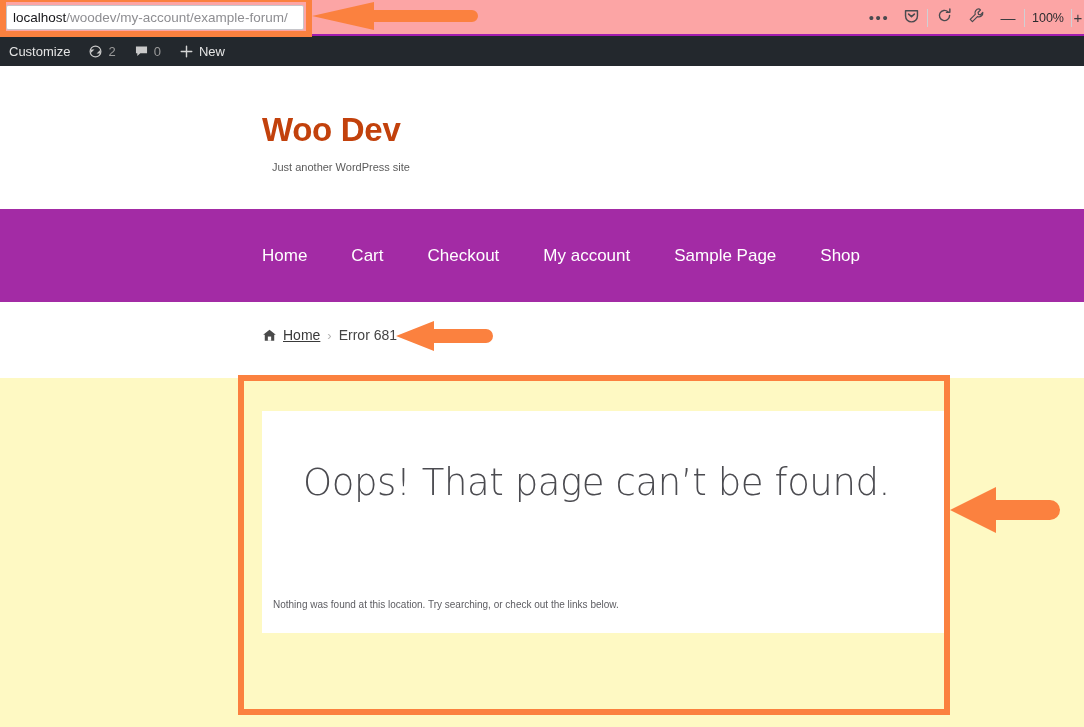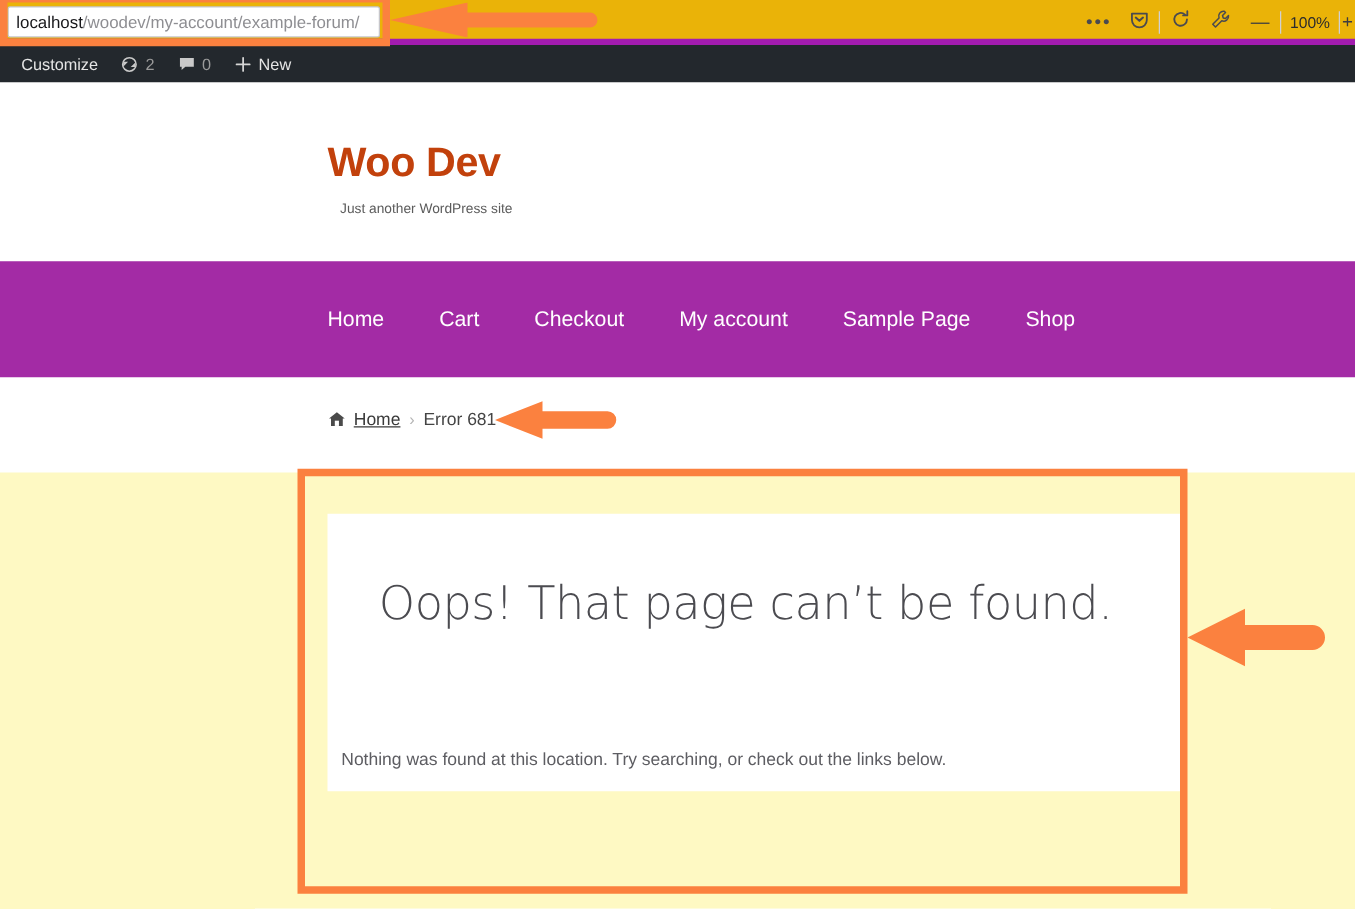--- a/index.html
+++ b/index.html
@@ -7,23 +7,23 @@
     width:1084px; height:727px;
     background:#ffffff;
     font-family:"Liberation Sans", sans-serif;
     overflow:hidden;
   }
   #root { position:relative; width:1084px; height:727px; overflow:hidden; }
 
   
   .browser-bar {
     position:absolute; left:0; top:0; width:1084px; height:36px;
-    background:#eab308;
+    background:#fca5a5;
     display:flex; align-items:center;
-    border-bottom:5px solid #a21caf;
+    border-bottom:2px solid #a21caf;
   }
   .urlbar-wrap {
     position:absolute; left:6px; top:5px; width:298px; height:25px;
     background:#ffffff;
     border:1px solid #c6c6cb;
     border-radius:2px;
     display:flex; align-items:center;
     padding:0 6px;
     overflow:hidden;
     z-index:3;
@@ -50,21 +50,20 @@
     font-size:12.5px; color:#2b2b2e; padding:0 7px;
     font-family:"Liberation Sans", sans-serif;
   }
   .dots { letter-spacing:1.6px; font-size:15px; line-height:10px; color:#4a4a4f; }
 
   
   .adminbar {
     position:absolute; left:0; top:36px; width:1084px; height:30px;
     background:#23282d;
     display:flex; align-items:center;
-    padding-left:8px;
     color:#e5e5e5;
     font-size:13px;
   }
   .ab-item {
     display:flex; align-items:center; gap:5px;
     padding:0 9px; height:30px; color:#e5e5e5;
     white-space:nowrap;
   }
   .ab-count { color:#9a9a9a; }
   .ab-ico { display:inline-flex; align-items:center; justify-content:center; color:#c9c9c9; }
@@ -126,21 +125,21 @@
   .err-title {
     position:absolute; left:41px; top:50px;
     font-size:37px; color:#4b4b50;
     font-weight:300;
     font-family:"DejaVu Sans", sans-serif;
     letter-spacing:-0.4px;
     white-space:nowrap;
   }
   .err-body {
     position:absolute; left:11px; top:188px;
-    font-size:14px; color:#5d5d62;
+    font-size:10px; color:#5d5d62;
     white-space:nowrap;
   }
   .search-zone {
     position:absolute; left:262px; top:255px; width:682px; height:94px;
     background:#fafafa;
   }
   .search-box {
     position:absolute; left:26px; top:6px; width:640px; height:44px;
     background:#f3f3f3;
     border:1px solid #e3e3e3;

